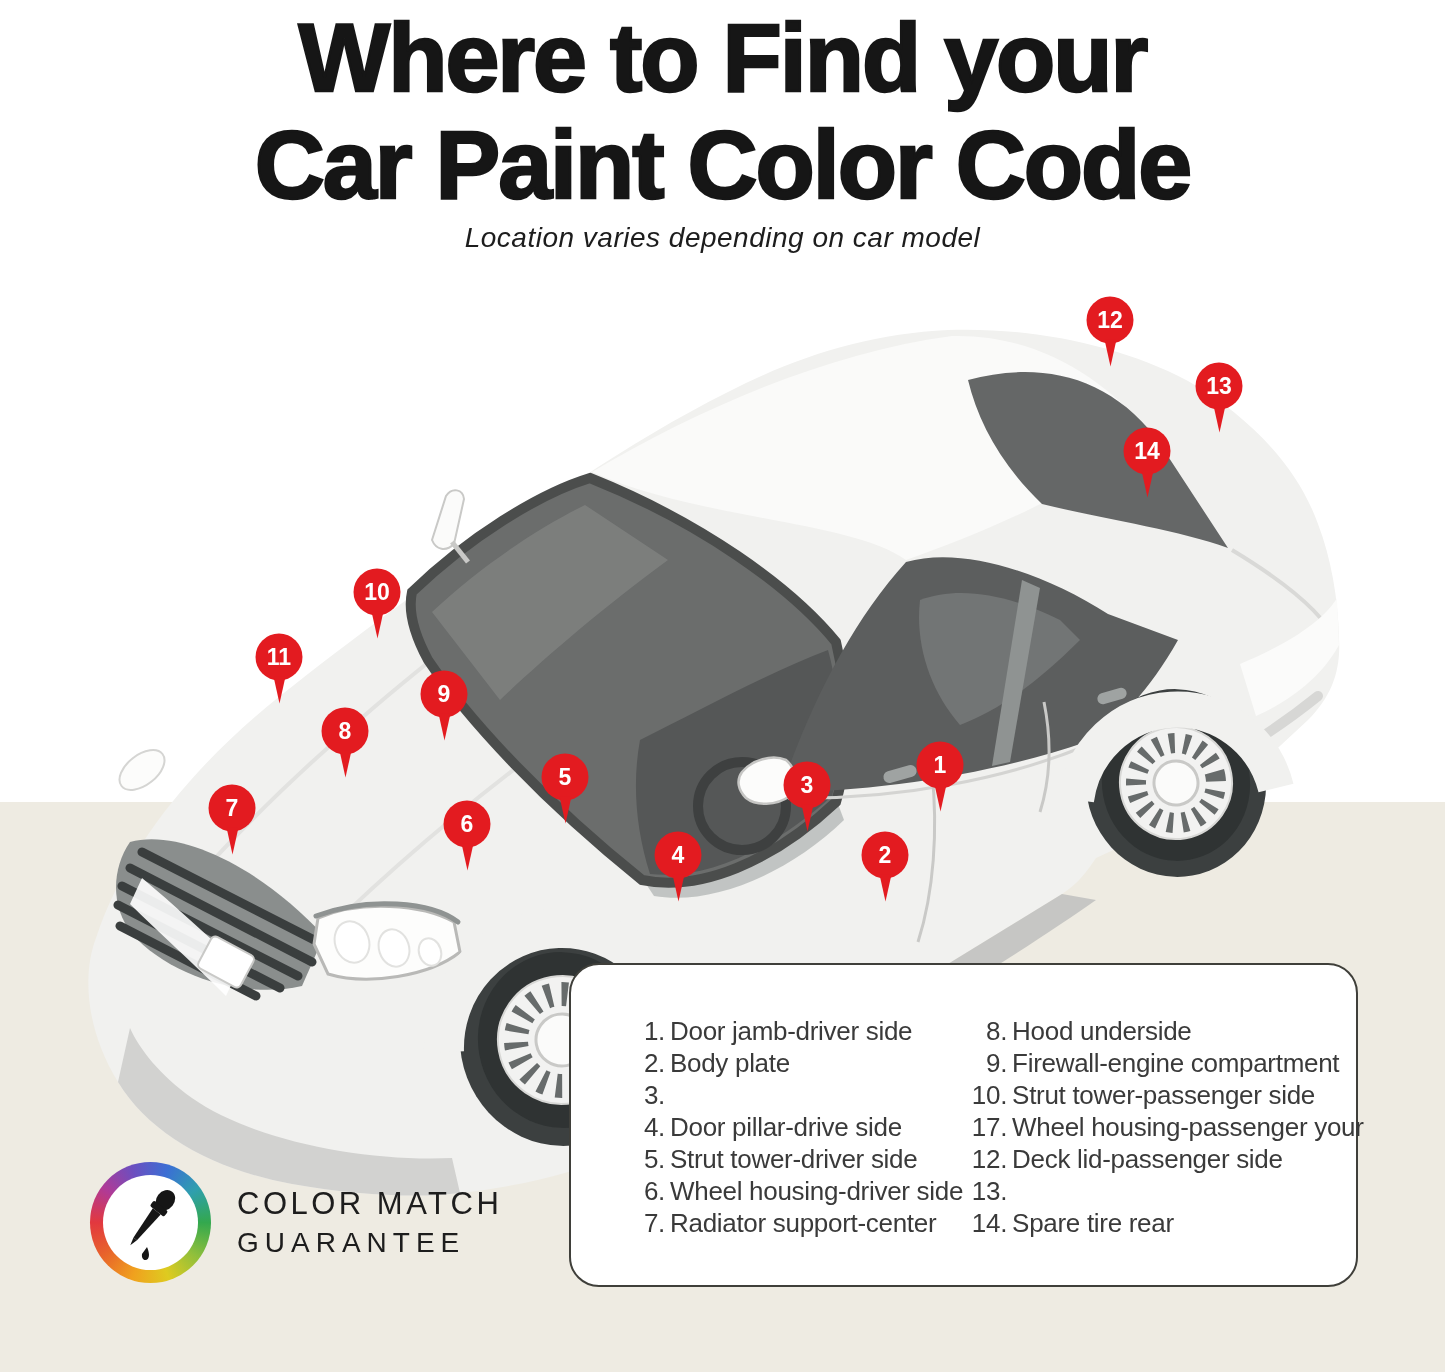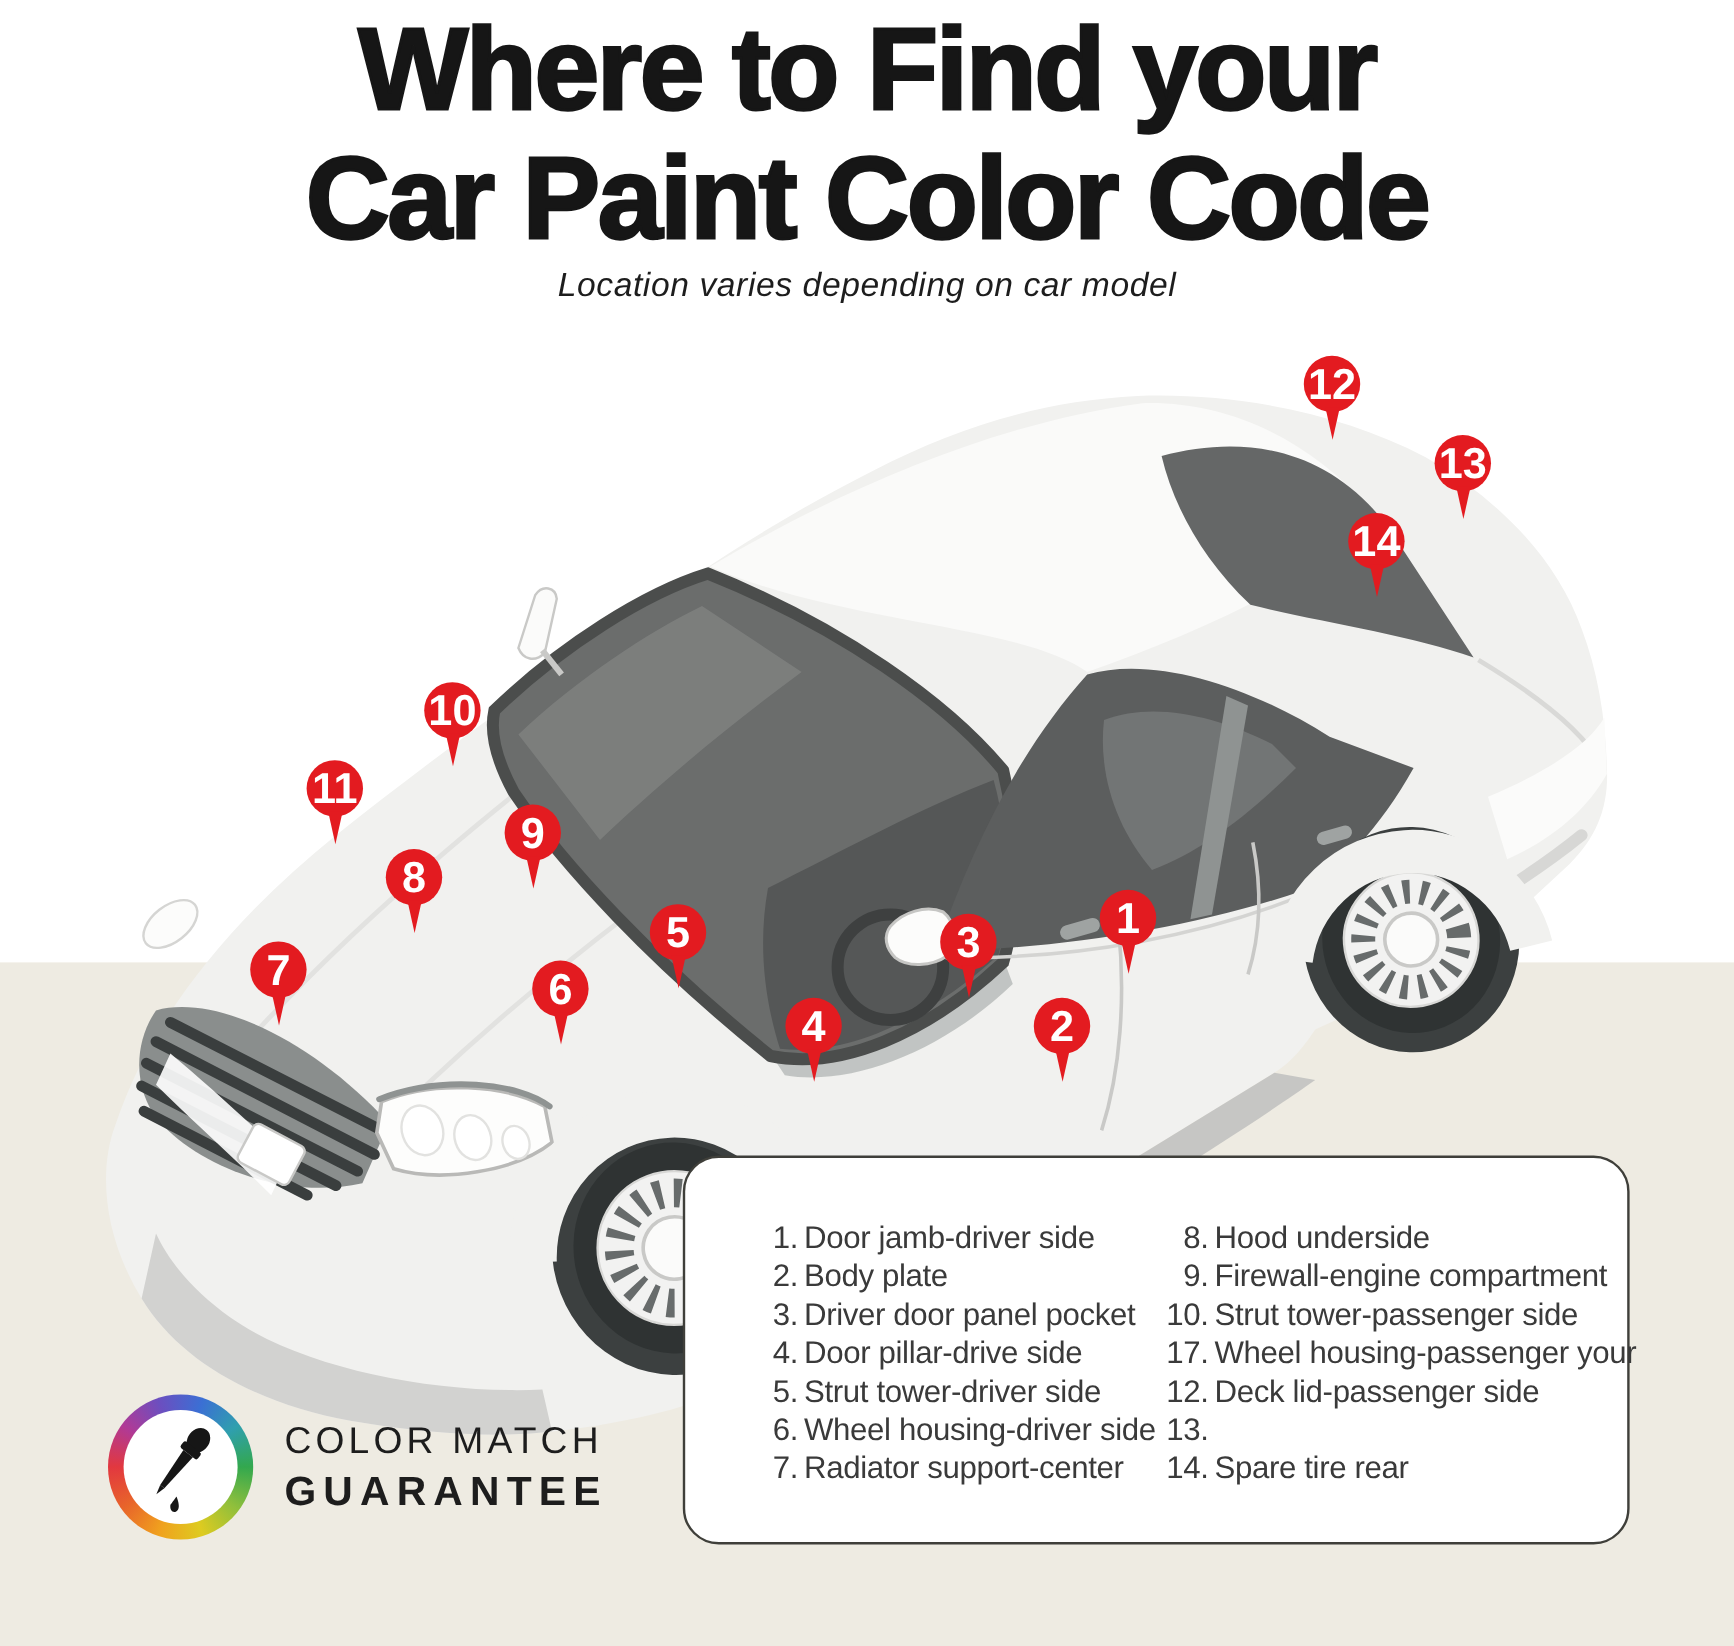--- a/index.html
+++ b/index.html
@@ -30,21 +30,21 @@
   .subtitle{
     position:absolute;left:0;top:222px;width:1445px;
     text-align:center;color:#1d1d1d;font-style:italic;
     font-size:28px;letter-spacing:.5px;
   }
   .pins{position:absolute;inset:0;}
   .pin{
     position:absolute;width:47px;height:47px;border-radius:50%;
     background:var(--pin);color:#ffffff;
     display:flex;align-items:center;justify-content:center;
-    font-size:36px;font-weight:bold;
+    font-size:23px;font-weight:bold;
     transform:translate(-50%,-50%);
     z-index:5;
   }
   .pin::after{
     content:"";position:absolute;top:43px;left:50%;
     transform:translateX(-50%);
     width:0;height:0;
     border-left:6px solid transparent;
     border-right:6px solid transparent;
     border-top:27px solid var(--pin);
@@ -70,21 +70,21 @@
     background:conic-gradient(from -90deg,
       #e2383f,#b03a96,#6b4fc0,#3b6fd4,#2f9fae,#33a84e,#8fbf3c,#decb20,#f0a11e,#e8652a,#e2383f);
     flex:0 0 auto;
   }
   .badge-ring::after{
     content:"";position:absolute;inset:13px;border-radius:50%;background:#ffffff;
   }
   .badge-ring svg{position:absolute;inset:0;z-index:2;}
   .badge-text{margin-left:26px;color:#1d1d1d;}
   .badge-line1{font-size:31px;font-weight:400;letter-spacing:3.5px;white-space:nowrap;}
-  .badge-line2{font-size:34px;font-weight:bold;letter-spacing:6px;white-space:nowrap;margin-top:5px;}
+  .badge-line2{font-size:28px;font-weight:normal;letter-spacing:6px;white-space:nowrap;margin-top:5px;}
 </style>
 </head>
 <body>
 
 <div class="stage">
 
   <div class="ground"></div>
 
   <svg class="car-svg" viewBox="0 0 1445 1372" xmlns="http://www.w3.org/2000/svg">
 
@@ -228,21 +228,20 @@
         <div class="lrow">
           <span class="lnum">1.</span>
           <span class="llabel">Door jamb-driver side</span>
         </div>
         <div class="lrow">
           <span class="lnum">2.</span>
           <span class="llabel">Body plate</span>
         </div>
         <div class="lrow">
           <span class="lnum">3.</span>
-          <span class="llabel">Driver door panel pocket</span>
         </div>
         <div class="lrow">
           <span class="lnum">4.</span>
           <span class="llabel">Door pillar-drive side</span>
         </div>
         <div class="lrow">
           <span class="lnum">5.</span>
           <span class="llabel">Strut tower-driver side</span>
         </div>
         <div class="lrow">

